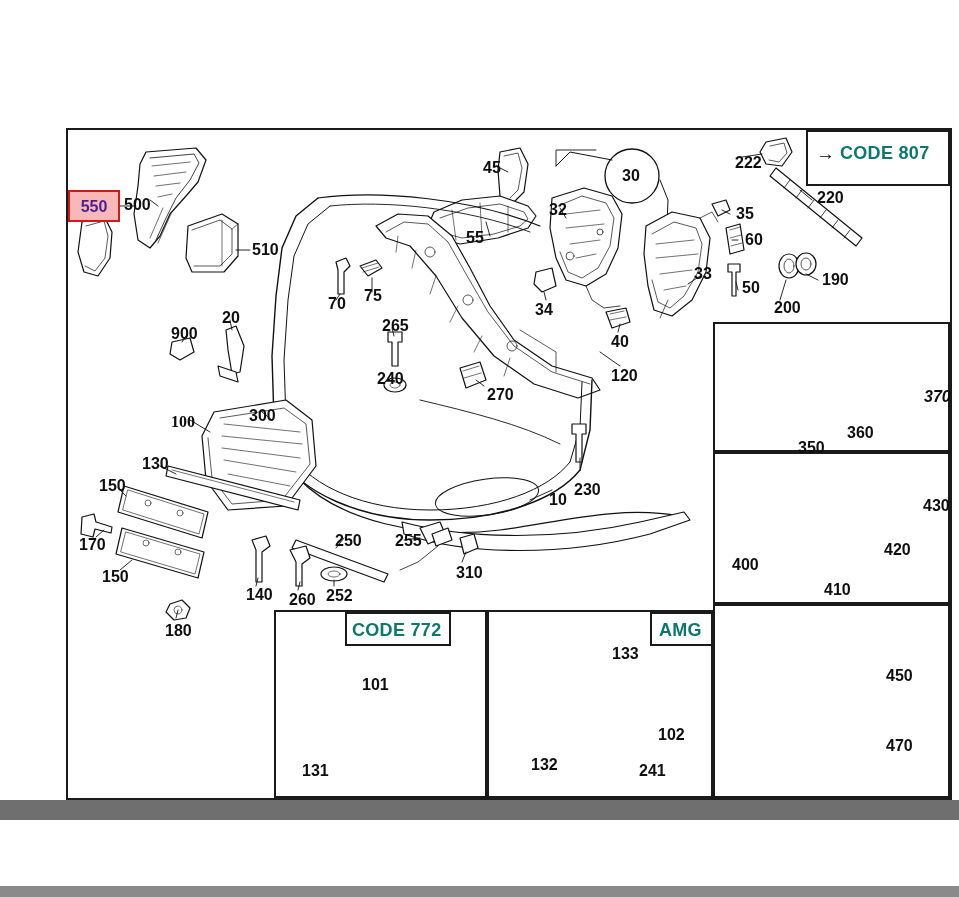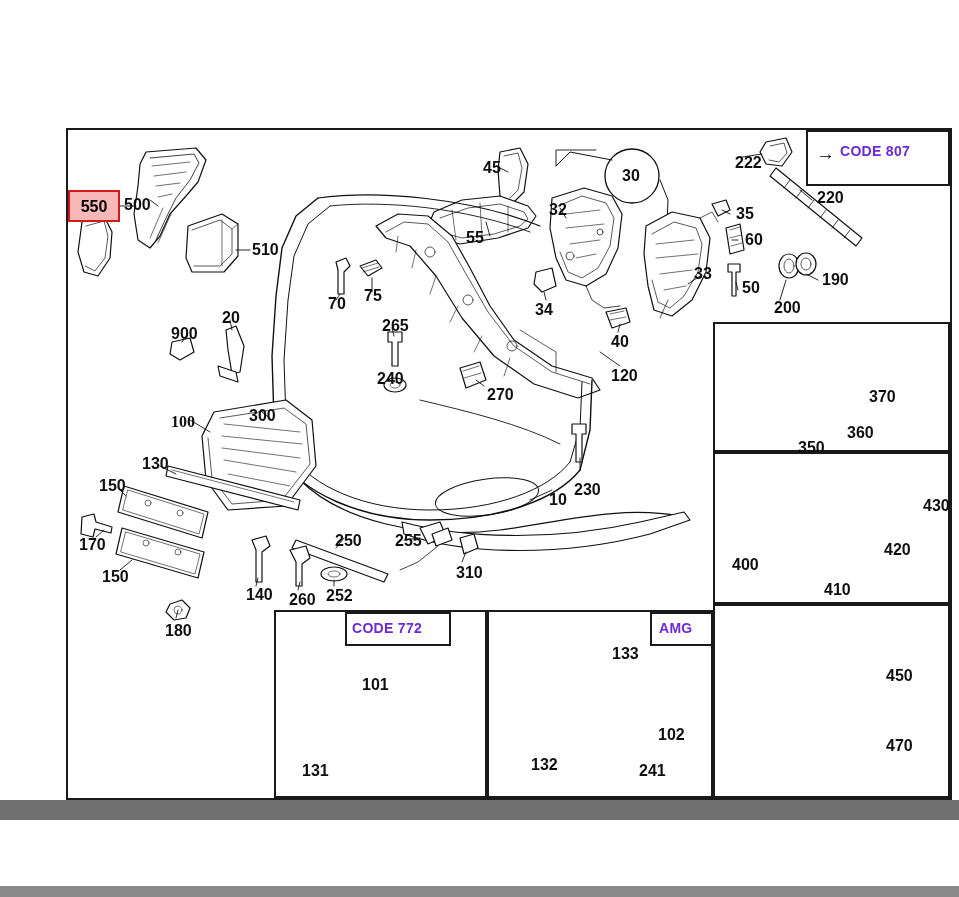--- a/index.html
+++ b/index.html
@@ -34,23 +34,23 @@
   }
   
   .panel {
     position: absolute;
     border: 2px solid #1a1a1a;
     box-sizing: border-box;
     background: #ffffff;
   }
   .panel-title {
     position: absolute;
-    font-size: 14px;
+    font-size: 18px;
     font-weight: bold;
-    color: #6d28d9;
+    color: #0f766e;
     letter-spacing: 0.3px;
   }
   
   .lbl {
     position: absolute;
     font-size: 16px;
     font-weight: bold;
     color: #0f0f0f;
     white-space: nowrap;
     line-height: 1;
@@ -60,21 +60,21 @@
     position: absolute;
     border: 2px solid #d01a1a;
     background: #f8b8b8;
     box-sizing: border-box;
   }
   .highlight-box .lbl {
     position: static;
     display: block;
     text-align: center;
     line-height: 30px;
-    color: #000000;
+    color: #4c1d95;
   }
   
   .caption-bar {
     position: absolute;
     left: 0;
     top: 820px;
     width: 959px;
     height: 77px;
     background: #0d0d0d;
     color: #ffffff;
@@ -413,21 +413,21 @@
   <span class="lbl" style="left:102px; top:569px;">150</span>
   <span class="lbl" style="left:165px; top:623px;">180</span>
   <span class="lbl" style="left:574px; top:470px;margin-top:12px;">230</span>
   <span class="lbl" style="left:549px; top:492px;">10</span>
   <span class="lbl" style="left:335px; top:533px;">250</span>
   <span class="lbl" style="left:395px; top:533px;">255</span>
   <span class="lbl" style="left:246px; top:587px;">140</span>
   <span class="lbl" style="left:289px; top:592px;">260</span>
   <span class="lbl" style="left:326px; top:588px;">252</span>
   <span class="lbl" style="left:456px; top:565px;">310</span>
-  <span class="lbl" style="left:869px; top:389px;">370</span>
+  <span class="lbl" style="left:924px; top:389px;font-style:italic;">370</span>
   <span class="lbl" style="left:847px; top:425px;">360</span>
   <span class="lbl" style="left:798px; top:440px;">350</span>
   <span class="lbl" style="left:923px; top:498px;">430</span>
   <span class="lbl" style="left:884px; top:542px;">420</span>
   <span class="lbl" style="left:732px; top:557px;">400</span>
   <span class="lbl" style="left:824px; top:582px;">410</span>
   <span class="lbl" style="left:886px; top:668px;">450</span>
   <span class="lbl" style="left:886px; top:738px;">470</span>
   <span class="lbl" style="left:362px; top:677px;">101</span>
   <span class="lbl" style="left:302px; top:763px;">131</span>

